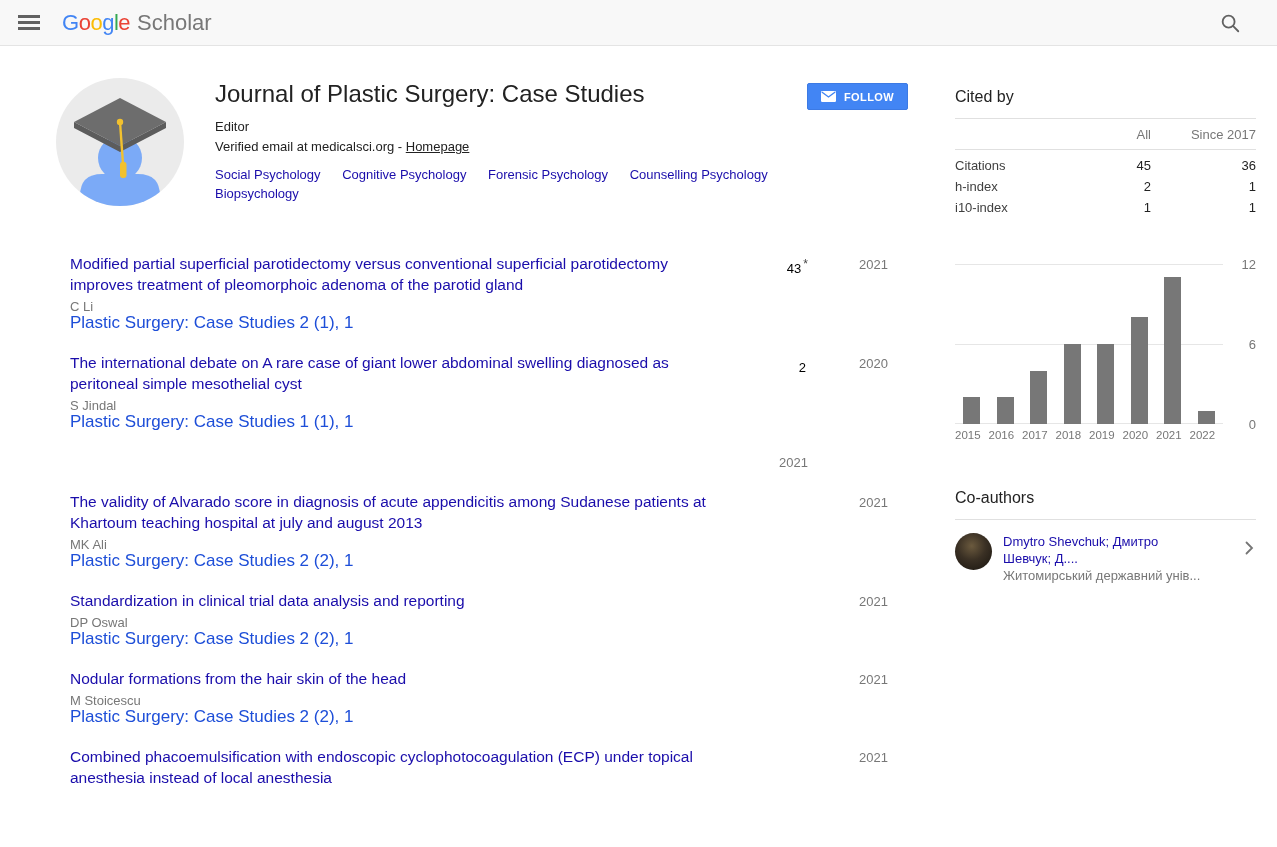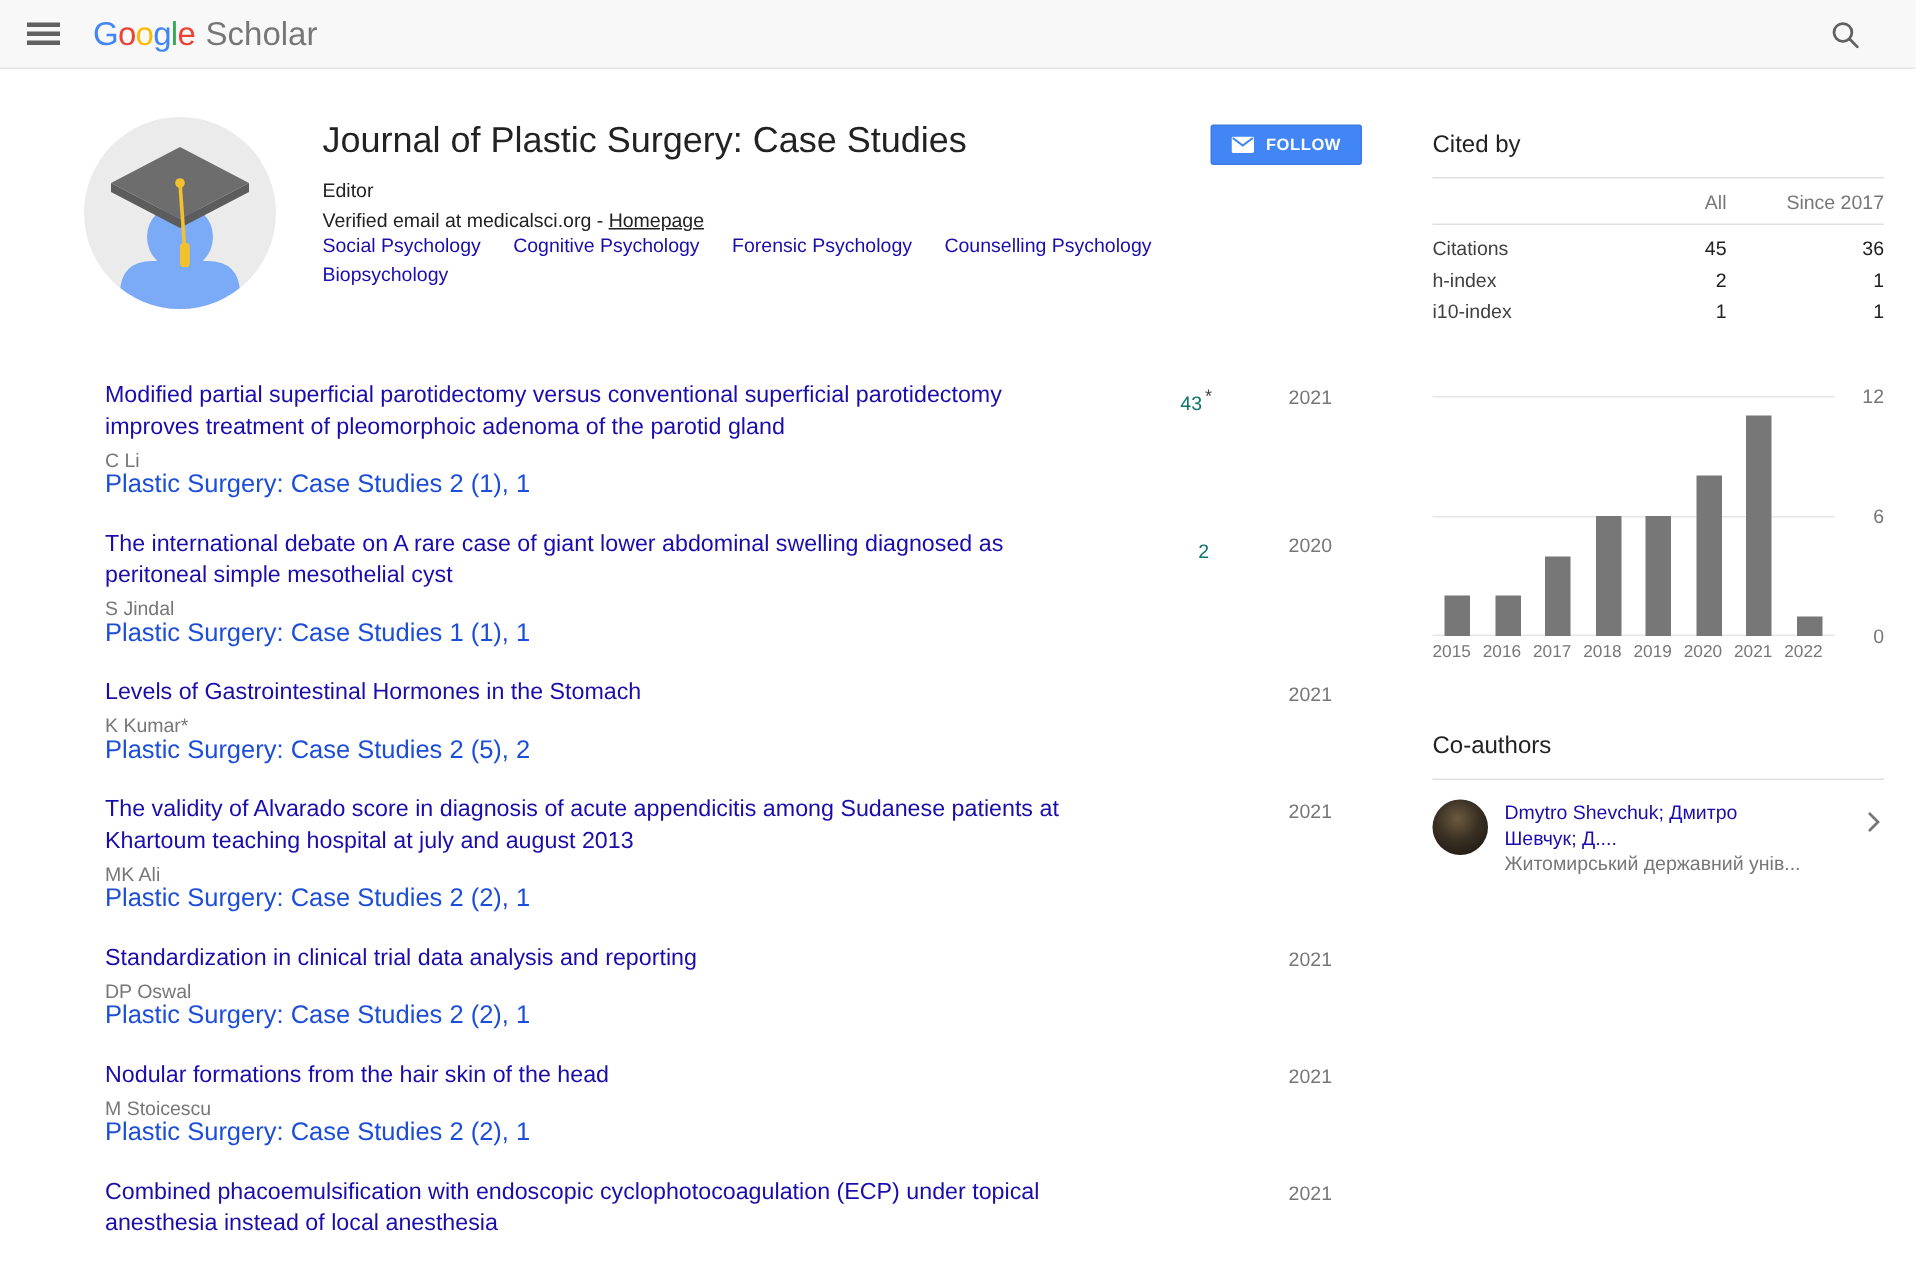--- a/index.html
+++ b/index.html
@@ -19,21 +19,21 @@
   
   .main { position:absolute; left:56px; top:78px; width:852px; }
   .sidebar { position:absolute; left:955px; top:46px; width:301px; }
 
   
   .profile { position:relative; display:flex; }
   .avatar { width:128px; height:128px; flex:0 0 128px; }
   .info { margin-left:31px; padding-top:2px; }
   .profile-name { font-size:24px; font-weight:400; color:#222; margin-bottom:11px; }
   .profile-role { font-size:13px; color:#222; margin-bottom:5px; }
-  .verified { font-size:13px; color:#222; }
+  .verified { font-size:13px; color:#222; margin-bottom:11px; }
   .verified a { color:#222; text-decoration:underline; cursor:pointer; }
   .interests { font-size:13px; line-height:19px; max-width:620px; }
   .interests a { color:#1a0dab; text-decoration:none; margin-right:18px; cursor:pointer; }
   .follow-btn { position:absolute; right:0; top:5px; height:27px; padding:0 13px;
                 background:#4285f4; border:1px solid #3c7ae4; border-radius:2px;
                 color:#fff; font-size:11px; font-weight:bold; letter-spacing:0.4px;
                 display:flex; align-items:center; gap:8px; cursor:pointer;
                 font-family:"Liberation Sans", sans-serif; }
 
   
@@ -44,21 +44,21 @@
   .thead .h { font-size:13px; color:#1a0dab; }
   .h-cited { text-align:right; }
   .h-year { text-align:right; }
   .art-row { display:grid; grid-template-columns:1fr 100px 80px;
              padding:10px 20px 11px 14px; }
   .art-title { font-size:15.5px; line-height:21px; color:#1a0dab;
                text-decoration:none; cursor:pointer; display:block; max-width:650px; }
   .art-authors { font-size:13px; color:#777; line-height:16px; margin-top:4px; }
   .art-venue { font-size:17px; color:#1d4ed8; line-height:16px; }
   .art-cited { text-align:right; font-size:13px; padding-top:4px; }
-  .art-cited a { color:#0f766e; text-decoration:none; cursor:pointer; }
+  .art-cited a { color:#000000; text-decoration:none; cursor:pointer; }
   .art-cited sup { color:#444; font-size:12px; margin-left:2px; }
   .art-year { text-align:right; font-size:13px; color:#777; padding-top:4px; }
 
   
   .sb-heading { font-size:16px; font-weight:400; color:#222; }
   .cited-heading { margin-top:42px; margin-bottom:12px; }
   .divider { border-top:1px solid #e0e0e0; }
   .stats { width:100%; margin-top:0; }
   .stats-row { display:grid; grid-template-columns:90px 1fr 105px; font-size:13px;
                color:#222; height:21px; align-items:center; }
@@ -183,25 +183,20 @@
         <div class="art-authors">S Jindal</div>
         <div class="art-venue">Plastic Surgery: Case Studies 1 (1), 1</div>
       </div>
       <div class="art-cited">
         <a>2</a><sup></sup>
       </div>
       <div class="art-year">2020</div>
     </div>
 
     <div class="art-row">
-      <div>
-        <a class="art-title">Levels of Gastrointestinal Hormones in the Stomach</a>
-        <div class="art-authors">K Kumar*</div>
-        <div class="art-venue">Plastic Surgery: Case Studies 2 (5), 2</div>
-      </div>
       <div class="art-cited">
         <a></a>
       </div>
       <div class="art-year">2021</div>
     </div>
 
     <div class="art-row">
       <div>
         <a class="art-title">The validity of Alvarado score in diagnosis of acute appendicitis among Sudanese patients at Khartoum teaching hospital at july and august 2013</a>
         <div class="art-authors">MK Ali</div>

